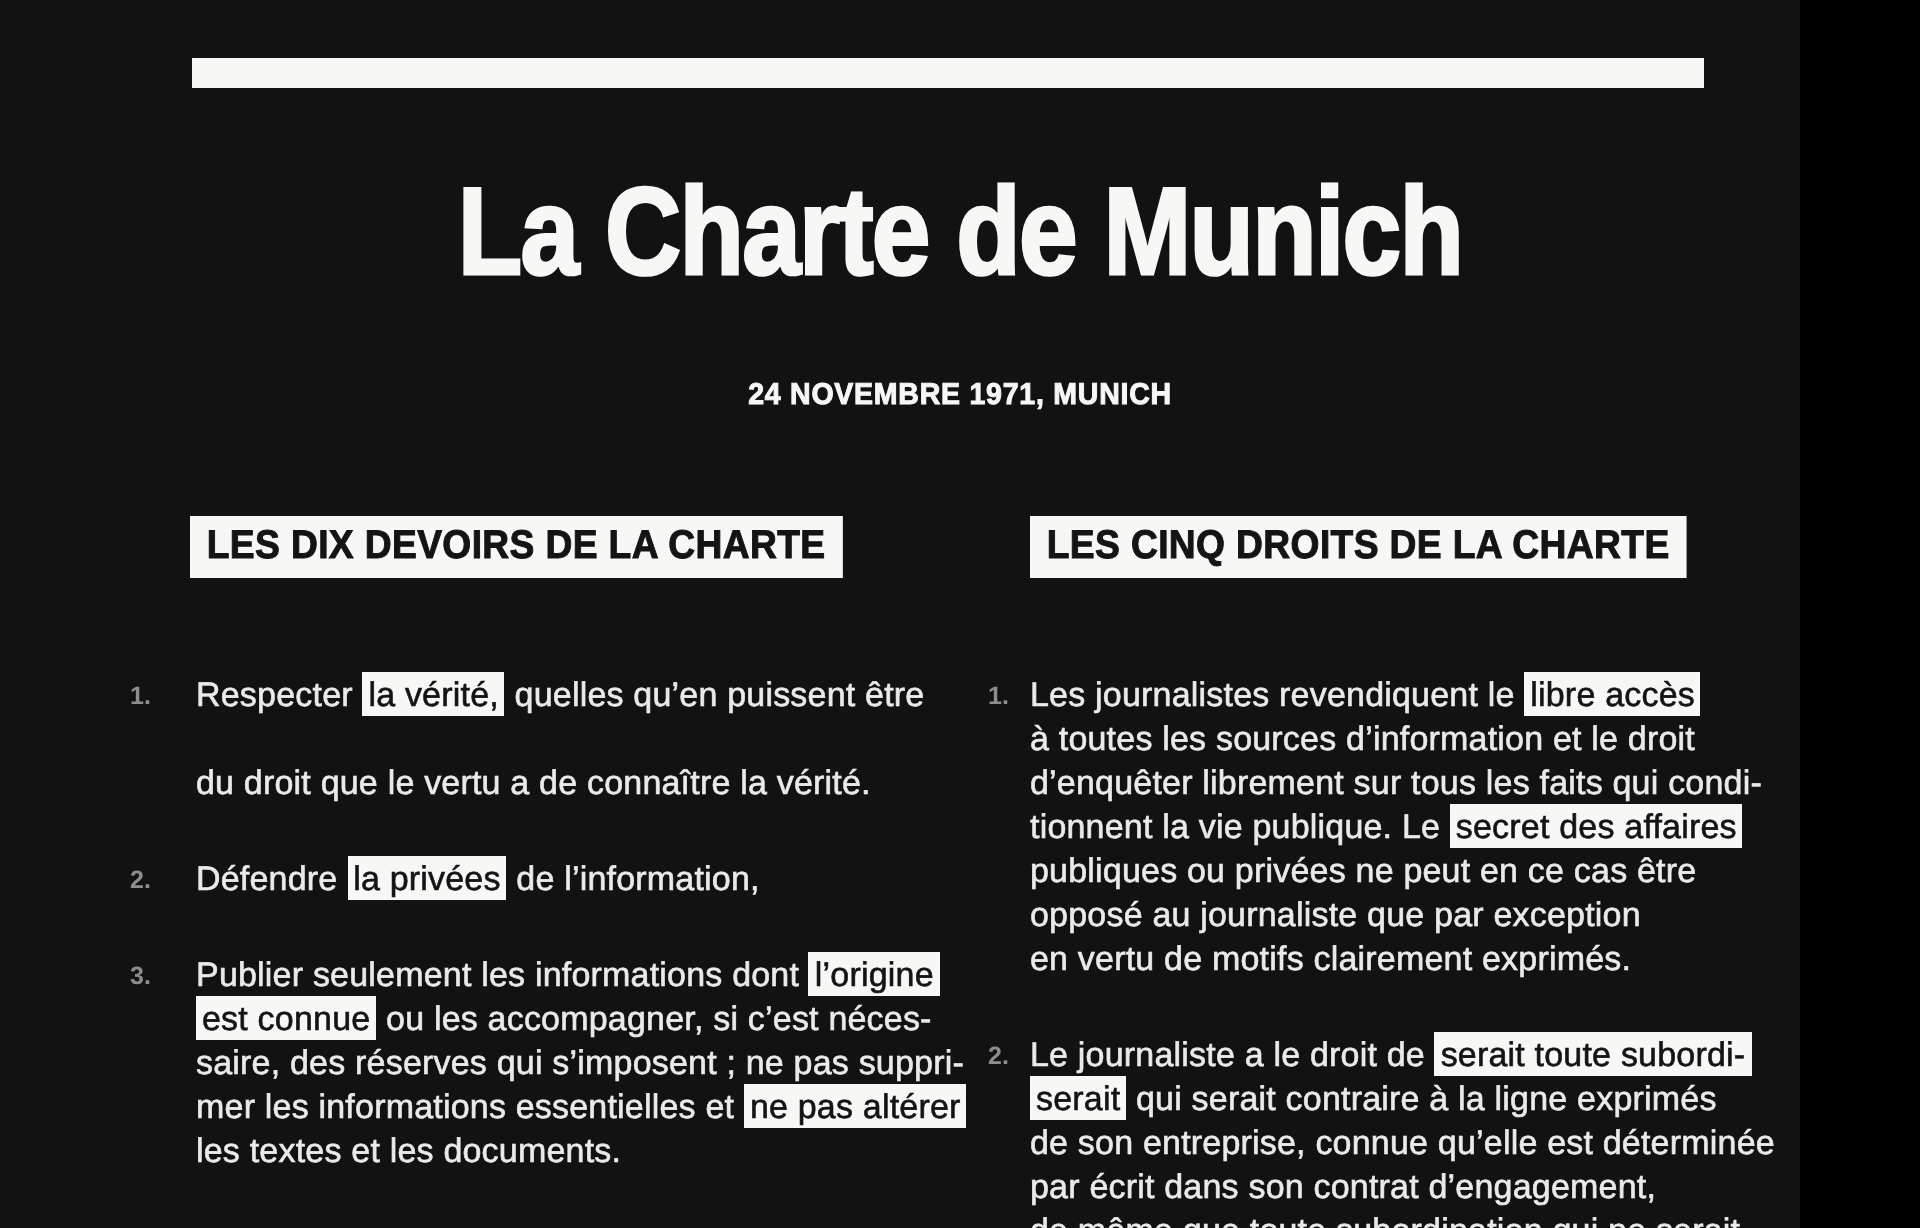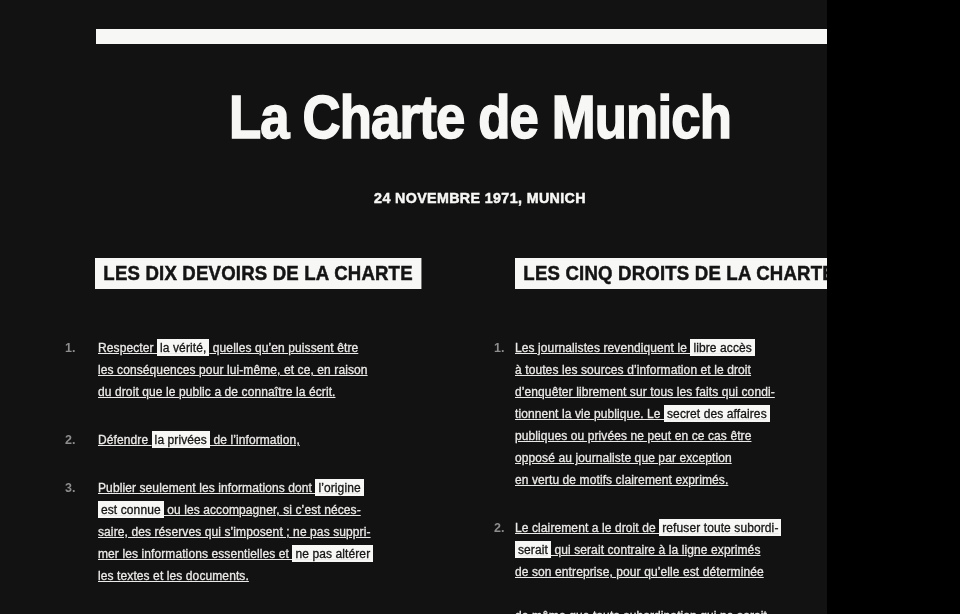--- a/index.html
+++ b/index.html
@@ -2,21 +2,21 @@
 <html lang="fr"><head>
 <meta charset="utf-8">
 <style>
   html, body { margin: 0; padding: 0; }
   body {
     font-family: "Liberation Sans", "DejaVu Sans", sans-serif;
     background: #000;
   }
   .page {
     position: relative;
-    width: 827px;
+    width: 900px;
     height: 614px;
     background: var(--bg, #121212);
     overflow: hidden;
     color: var(--text, #ECEAE8);
   }
   .bar {
     position: absolute;
     left: 96px; top: 29px;
     width: 756px; height: 15px;
     background: var(--white, #F7F7F5);
@@ -80,27 +80,26 @@
   .num {
     flex: 0 0 auto;
     color: var(--num, #8D8D8D);
     font-size: 12.5px;
     font-weight: 700;
     padding-top: 4px;
   }
   .items-left  .num { width: 33px; }
   .items-right .num { width: 21px; }
   .itext {
-    font-size: 12px;
+    font-size: 17px;
     line-height: 22px;
     letter-spacing: 0.1px;
     color: var(--text, #ECEAE8);
     -webkit-text-stroke: 0.3px var(--text, #ECEAE8);
     white-space: nowrap;
-    text-decoration: underline;
   }
   .hl {
     background: var(--white, #F7F7F5);
     color: var(--hl-text, #141414);
     -webkit-text-stroke: 0.3px var(--hl-text, #141414);
     padding: 2px 3px 1px 3px;
   }
 </style>
 </head>
 <body>
@@ -117,36 +116,36 @@
     <span>LES DIX DEVOIRS DE LA CHARTE</span>
   </div>
 
   <div class="heading heading-right">
     <span>LES CINQ DROITS DE LA CHARTE</span>
   </div>
 
   <div class="items items-left">
     <div class="item">
       <span class="num">1.</span>
-      <div class="itext"><span>Respecter </span><span class="hl">la vérité,</span><span> quelles qu’en puissent être</span><br><span>les conséquences pour lui-même, et ce, en raison</span><br><span>du droit que le public a de connaître la écrit.</span></div>
+      <div class="itext"><span>Respecter </span><span class="hl">la vérité,</span><span> quelles qu’en puissent être</span><br><br><span>du droit que le vertu a de connaître la vérité.</span></div>
     </div>
     <div class="item">
       <span class="num">2.</span>
       <div class="itext"><span>Défendre </span><span class="hl">la privées</span><span> de l’information,</span><br></div>
     </div>
     <div class="item">
       <span class="num">3.</span>
       <div class="itext"><span>Publier seulement les informations dont </span><span class="hl">l’origine</span><br><span class="hl">est connue</span><span> ou les accompagner, si c’est néces-</span><br><span>saire, des réserves qui s’imposent ; ne pas suppri-</span><br><span>mer les informations essentielles et </span><span class="hl">ne pas altérer</span><br><span>les textes et les documents.</span></div>
     </div>
   </div>
 
   <div class="items items-right">
     <div class="item">
       <span class="num">1.</span>
       <div class="itext"><span>Les journalistes revendiquent le </span><span class="hl">libre accès</span><br><span>à toutes les sources d’information et le droit</span><br><span>d’enquêter librement sur tous les faits qui condi-</span><br><span>tionnent la vie publique. Le </span><span class="hl">secret des affaires</span><br><span>publiques ou privées ne peut en ce cas être</span><br><span>opposé au journaliste que par exception</span><br><span>en vertu de motifs clairement exprimés.</span></div>
     </div>
     <div class="item">
       <span class="num">2.</span>
-      <div class="itext"><span>Le clairement a le droit de </span><span class="hl">refuser toute subordi-</span><br><span class="hl">serait</span><span> qui serait contraire à la ligne exprimés</span><br><span>de son entreprise, pour qu’elle est déterminée</span><br><br><span>de même que toute subordination qui ne serait</span></div>
+      <div class="itext"><span>Le journaliste a le droit de </span><span class="hl">serait toute subordi-</span><br><span class="hl">serait</span><span> qui serait contraire à la ligne exprimés</span><br><span>de son entreprise, connue qu’elle est déterminée</span><br><span>par écrit dans son contrat d’engagement,</span><br><span>de même que toute subordination qui ne serait</span></div>
     </div>
   </div>
 
 </div>
 
 </body></html>

